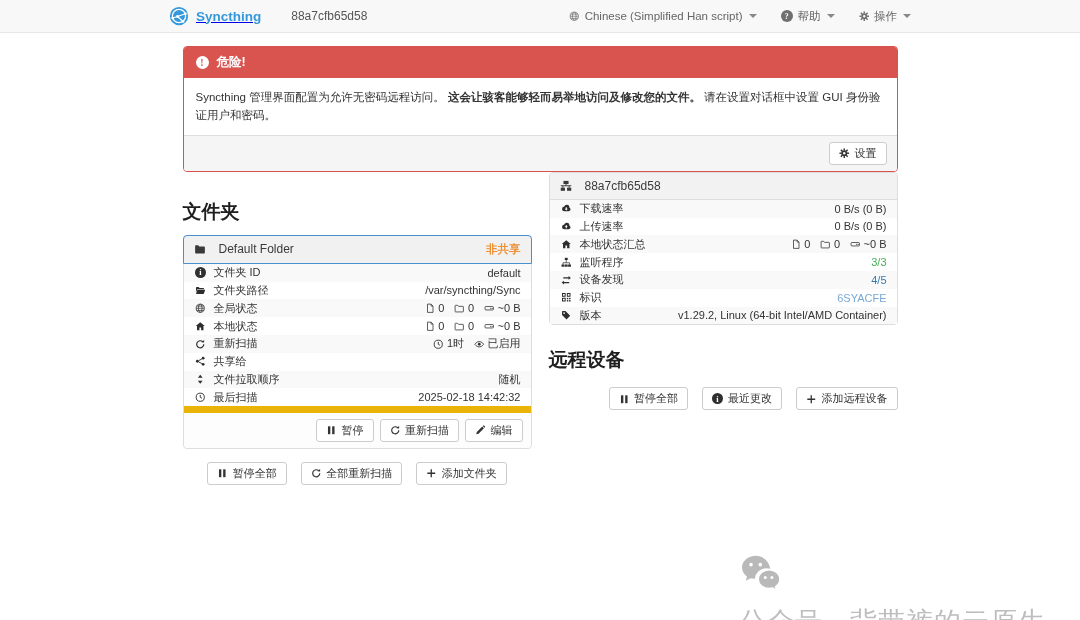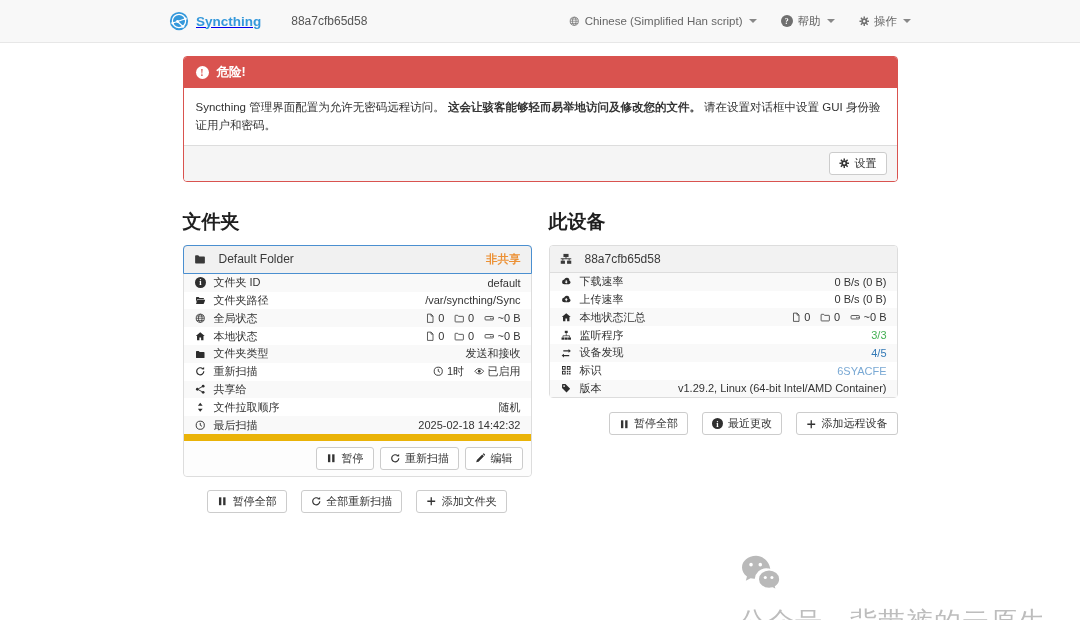--- a/index.html
+++ b/index.html
@@ -7,21 +7,21 @@
     --c-link:#337ab7; --c-idlink:#7aa9d4; --c-brand:#3498db;
   }
   *{box-sizing:border-box; margin:0; padding:0;}
   html,body{background:#fff;}
   body{
     width:1080px; height:620px; position:relative; overflow:hidden;
     font-family:"Liberation Sans","DejaVu Sans",sans-serif; color:#333;
   }
   
   .navbar{
-    height:43px; background:#f8f8f8; border-bottom:1px solid #e7e7e7;
+    height:33px; background:#f8f8f8; border-bottom:1px solid #e7e7e7;
     display:flex; align-items:center;
   }
   .nav-inner{width:740px; margin:0 auto; display:flex; align-items:center; width:742px;}
   .brand-wrap{display:flex; align-items:center; gap:7px;}
   .brand{color:var(--c-brand); font-size:13.5px; font-weight:700; text-decoration:none;}
   .nav-devname{margin-left:30px; font-size:12px; color:#555;}
   .nav-right{margin-left:auto; display:flex; align-items:center; gap:24px;}
   .nav-item{display:flex; align-items:center; gap:5px; font-size:11.5px; color:#666; cursor:pointer;}
   .caret{width:0;height:0;border-left:4px solid transparent;border-right:4px solid transparent;border-top:4px solid #888; margin-left:1px;}
   
@@ -359,33 +359,20 @@
                     <use href="#sym-folder-outline"></use>
                   </svg>
                   <span>0</span>
                 </span>
                 <span class="part">
                   <svg class="ic ic-sm">
                     <use href="#sym-hdd"></use>
                   </svg>
                   <span>~0 B</span>
                 </span>
-              </div>
-            </div>
-            <div class="trow">
-              <div class="cell-k">
-                <span class="ic-wrap">
-                  <svg class="ic ic-sm">
-                    <use href="#sym-folder"></use>
-                  </svg>
-                </span>
-                <span>文件夹类型</span>
-              </div>
-              <div class="cell-v">
-                <span>发送和接收</span>
               </div>
             </div>
             <div class="trow">
               <div class="cell-k">
                 <span class="ic-wrap">
                   <svg class="ic ic-sm">
                     <use href="#sym-refresh"></use>
                   </svg>
                 </span>
                 <span>重新扫描</span>
@@ -482,21 +469,20 @@
           <button class="btn">
             <svg class="ic ic-sm">
               <use href="#sym-plus"></use>
             </svg>
             <span>添加文件夹</span>
           </button>
         </div>
     </section>
 
     <section class="col">
-      <h2 class="sec">此设备</h2>
       <div class="panel">
         <div class="panel-heading">
           <svg class="ic">
               <use href="#sym-device"></use>
             </svg>
           <span class="ph-title">88a7cfb65d58</span>
         </div>
         <div class="tbl">
             <div class="trow">
               <div class="cell-k">
@@ -601,20 +587,21 @@
                   </svg>
                 </span>
                 <span>版本</span>
               </div>
               <div class="cell-v">
                 <span>v1.29.2, Linux (64-bit Intel/AMD Container)</span>
               </div>
             </div>
           </div>
       </div>
+      <h2 class="sec" style="margin-top:22px">远程设备</h2>
       <div class="btnbar right">
           <button class="btn">
             <svg class="ic ic-sm">
               <use href="#sym-pause"></use>
             </svg>
             <span>暂停全部</span>
           </button>
           <button class="btn">
             <span class="ic-circle dark">i</span>
             <span>最近更改</span>

